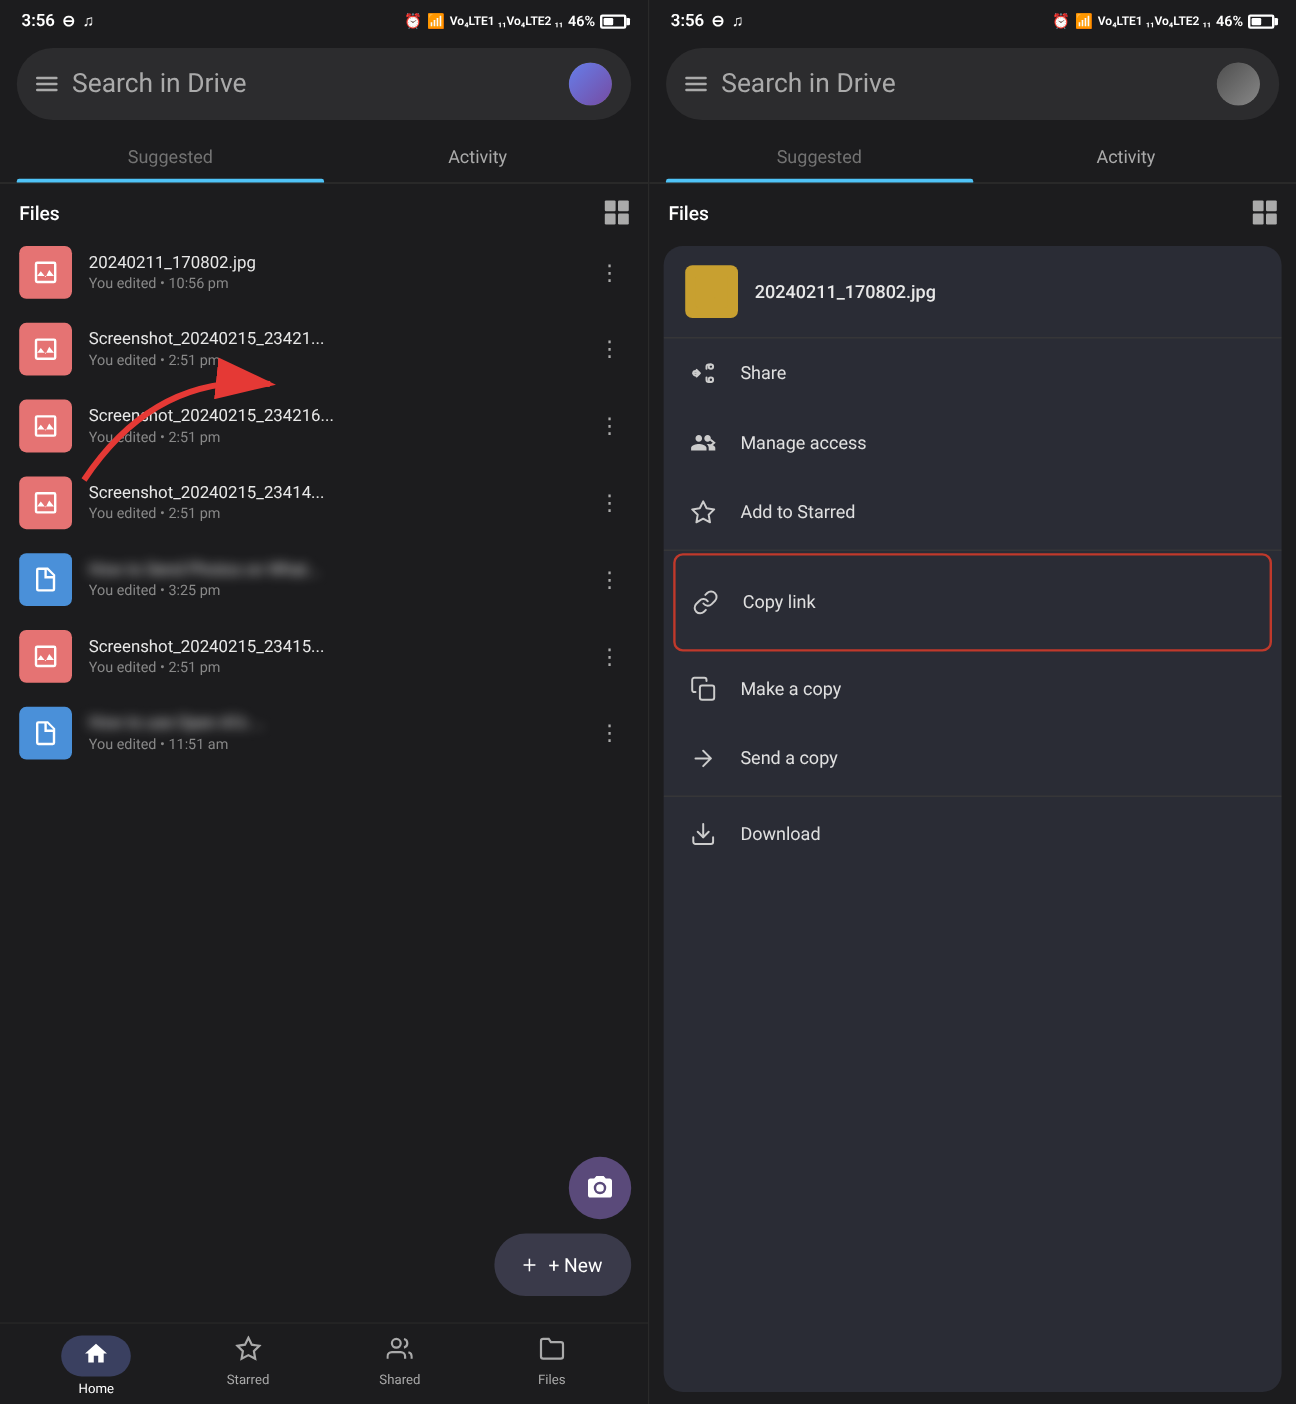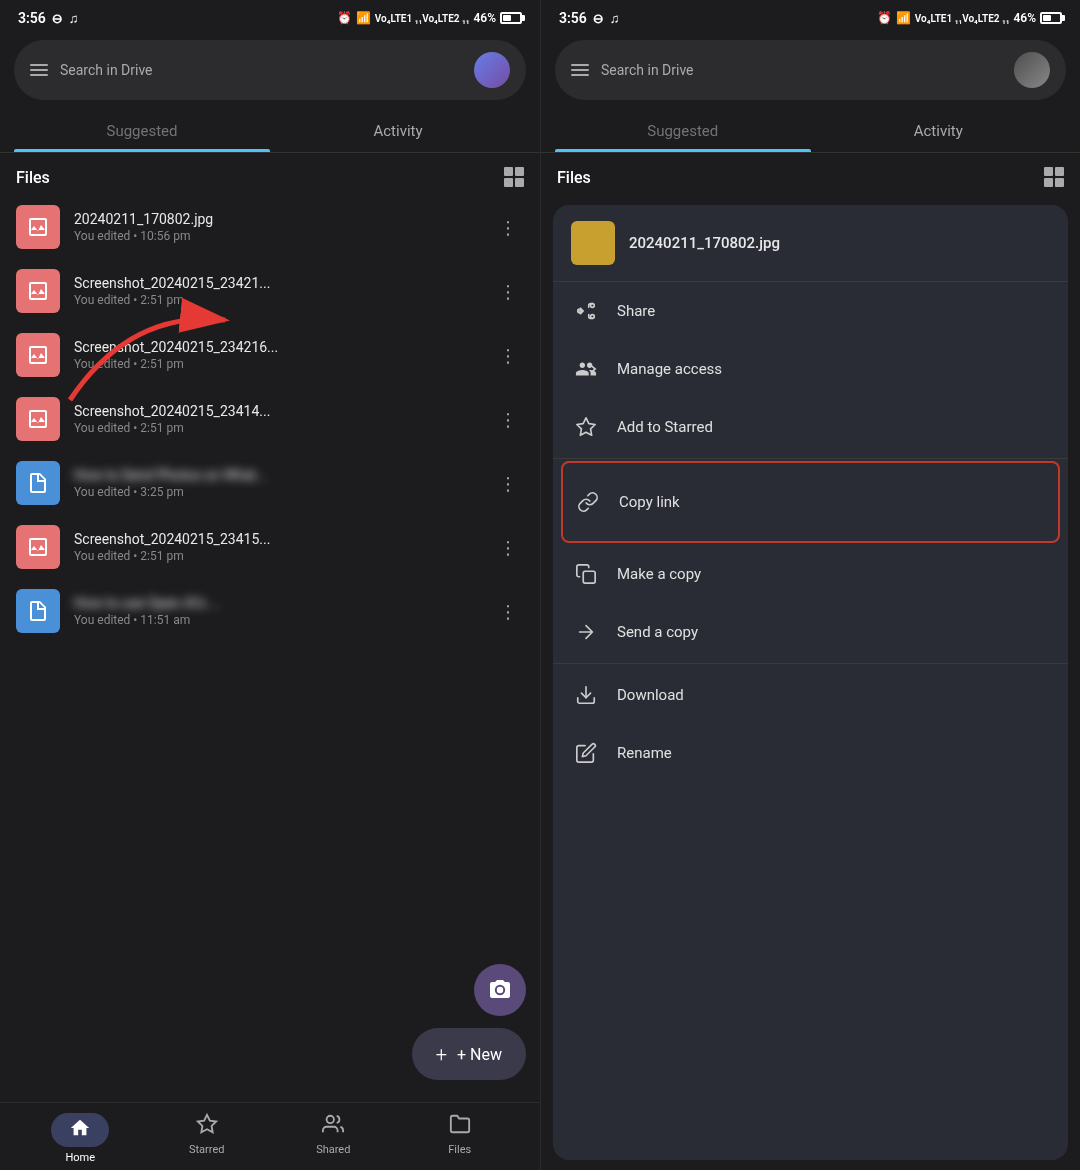--- a/index.html
+++ b/index.html
@@ -68,21 +68,21 @@
       margin: 8px 14px 10px;
       background: #2c2c2e;
       border-radius: 30px;
       display: flex;
       align-items: center;
       padding: 12px 16px;
       gap: 12px;
     }
     .hamburger { display: flex; flex-direction: column; gap: 3px; cursor: pointer; }
     .hamburger span { display: block; width: 18px; height: 2px; background: #aaa; border-radius: 2px; }
-    .search-text { flex: 1; color: #aaa; font-size: 14px; }
+    .search-text { flex: 1; color: #aaa; font-size: 22px; }
     .avatar {
       width: 36px; height: 36px;
       border-radius: 50%;
       background: #555;
       overflow: hidden;
       display: flex; align-items: center; justify-content: center;
     }
     .avatar-img {
       width: 36px; height: 36px;
       border-radius: 50%;
@@ -612,24 +612,15 @@
       <div class="menu-icon">
         <svg viewBox="0 0 24 24">
           <path d="M21 15v4a2 2 0 0 1-2 2H5a2 2 0 0 1-2-2v-4" stroke-linecap="round" stroke-linejoin="round"></path>
           <polyline points="7 10 12 15 17 10" stroke-linecap="round" stroke-linejoin="round"></polyline>
           <line x1="12" y1="15" x2="12" y2="3" stroke-linecap="round"></line>
         </svg>
       </div>
       <span class="menu-item-label">Download</span>
     </div>
 
-    <div class="menu-item">
-      <div class="menu-icon">
-        <svg viewBox="0 0 24 24">
-          <path d="M11 4H4a2 2 0 0 0-2 2v14a2 2 0 0 0 2 2h14a2 2 0 0 0 2-2v-7" stroke-linecap="round" stroke-linejoin="round"></path>
-          <path d="M18.5 2.5a2.121 2.121 0 0 1 3 3L12 15l-4 1 1-4 9.5-9.5z" stroke-linecap="round" stroke-linejoin="round"></path>
-        </svg>
-      </div>
-      <span class="menu-item-label">Rename</span>
-    </div>
 
   </div>
 </div>
 
 </body></html>

